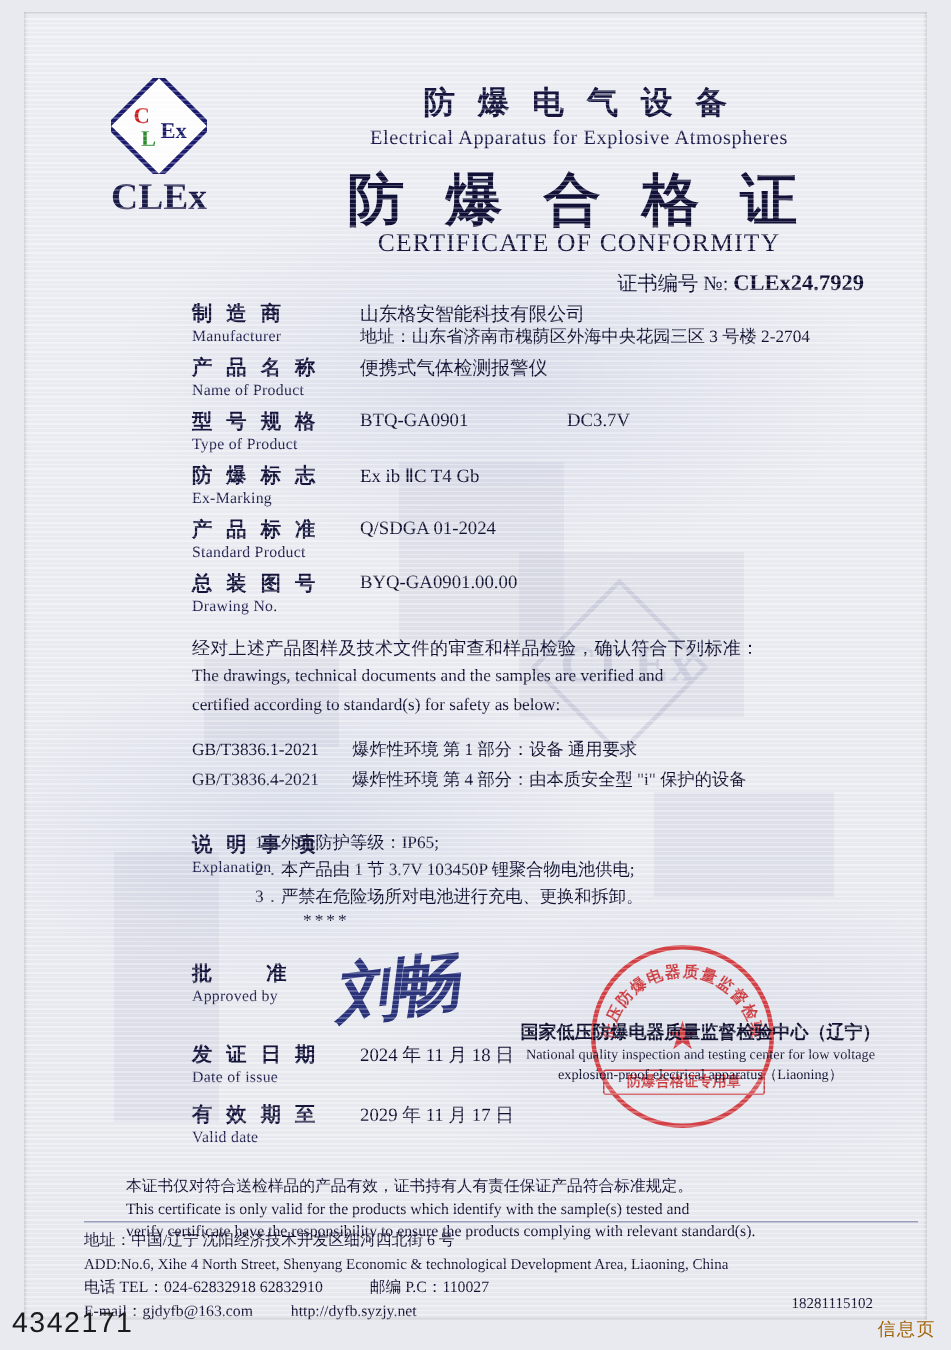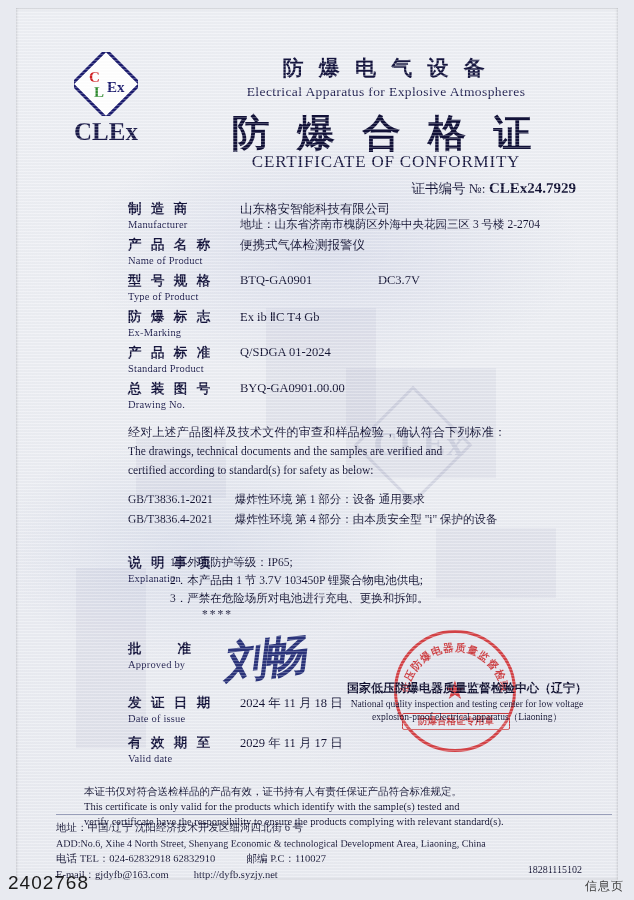--- a/index.html
+++ b/index.html
@@ -373,21 +373,21 @@
     font-size: 19px;
     font-family: "Liberation Sans", sans-serif;
     color: #1a1a1a;
     letter-spacing: 1px;
   }
   .pagetag {
     position: absolute;
     right: 10px;
     top: 878px;
     font-size: 12px;
-    color: #404040;
+    color: #a16207;
     letter-spacing: 1px;
   }
 </style>
 </head>
 <body>
 
 <div class="page">
   <div class="paper">
     <div class="tint1"></div>
 
@@ -565,15 +565,15 @@
       </div>
       <div class="row">
         <span>E-mail：gjdyfb@163.com</span>
         <span style="display:inline-block;width:20px;"></span>
         <span>http://dyfb.syzjy.net</span>
       </div>
     </div>
     <div class="phone-extra">18281115102</div>
   </div>
 
-  <div class="serial">2402768</div>
+  <div class="serial">4342171</div>
   <div class="pagetag">信息页</div>
 </div>
 
 </body></html>

